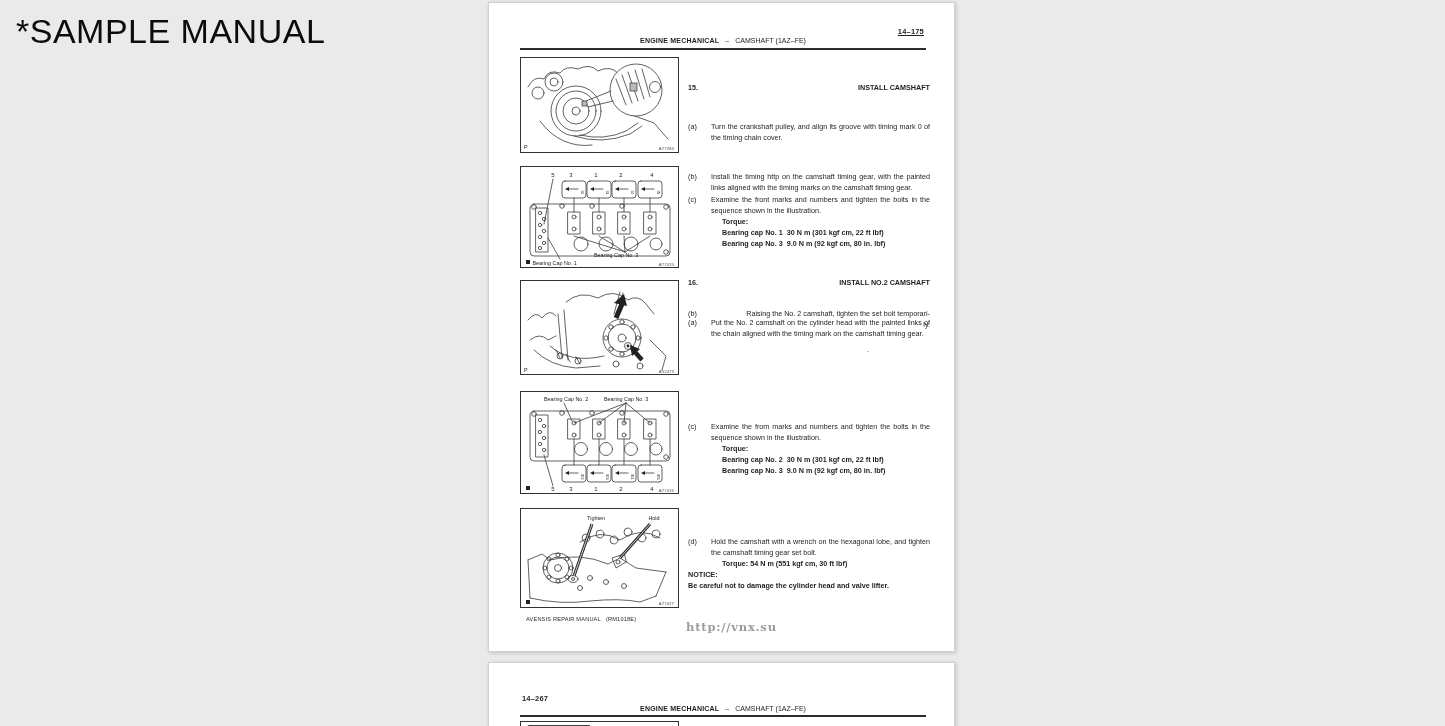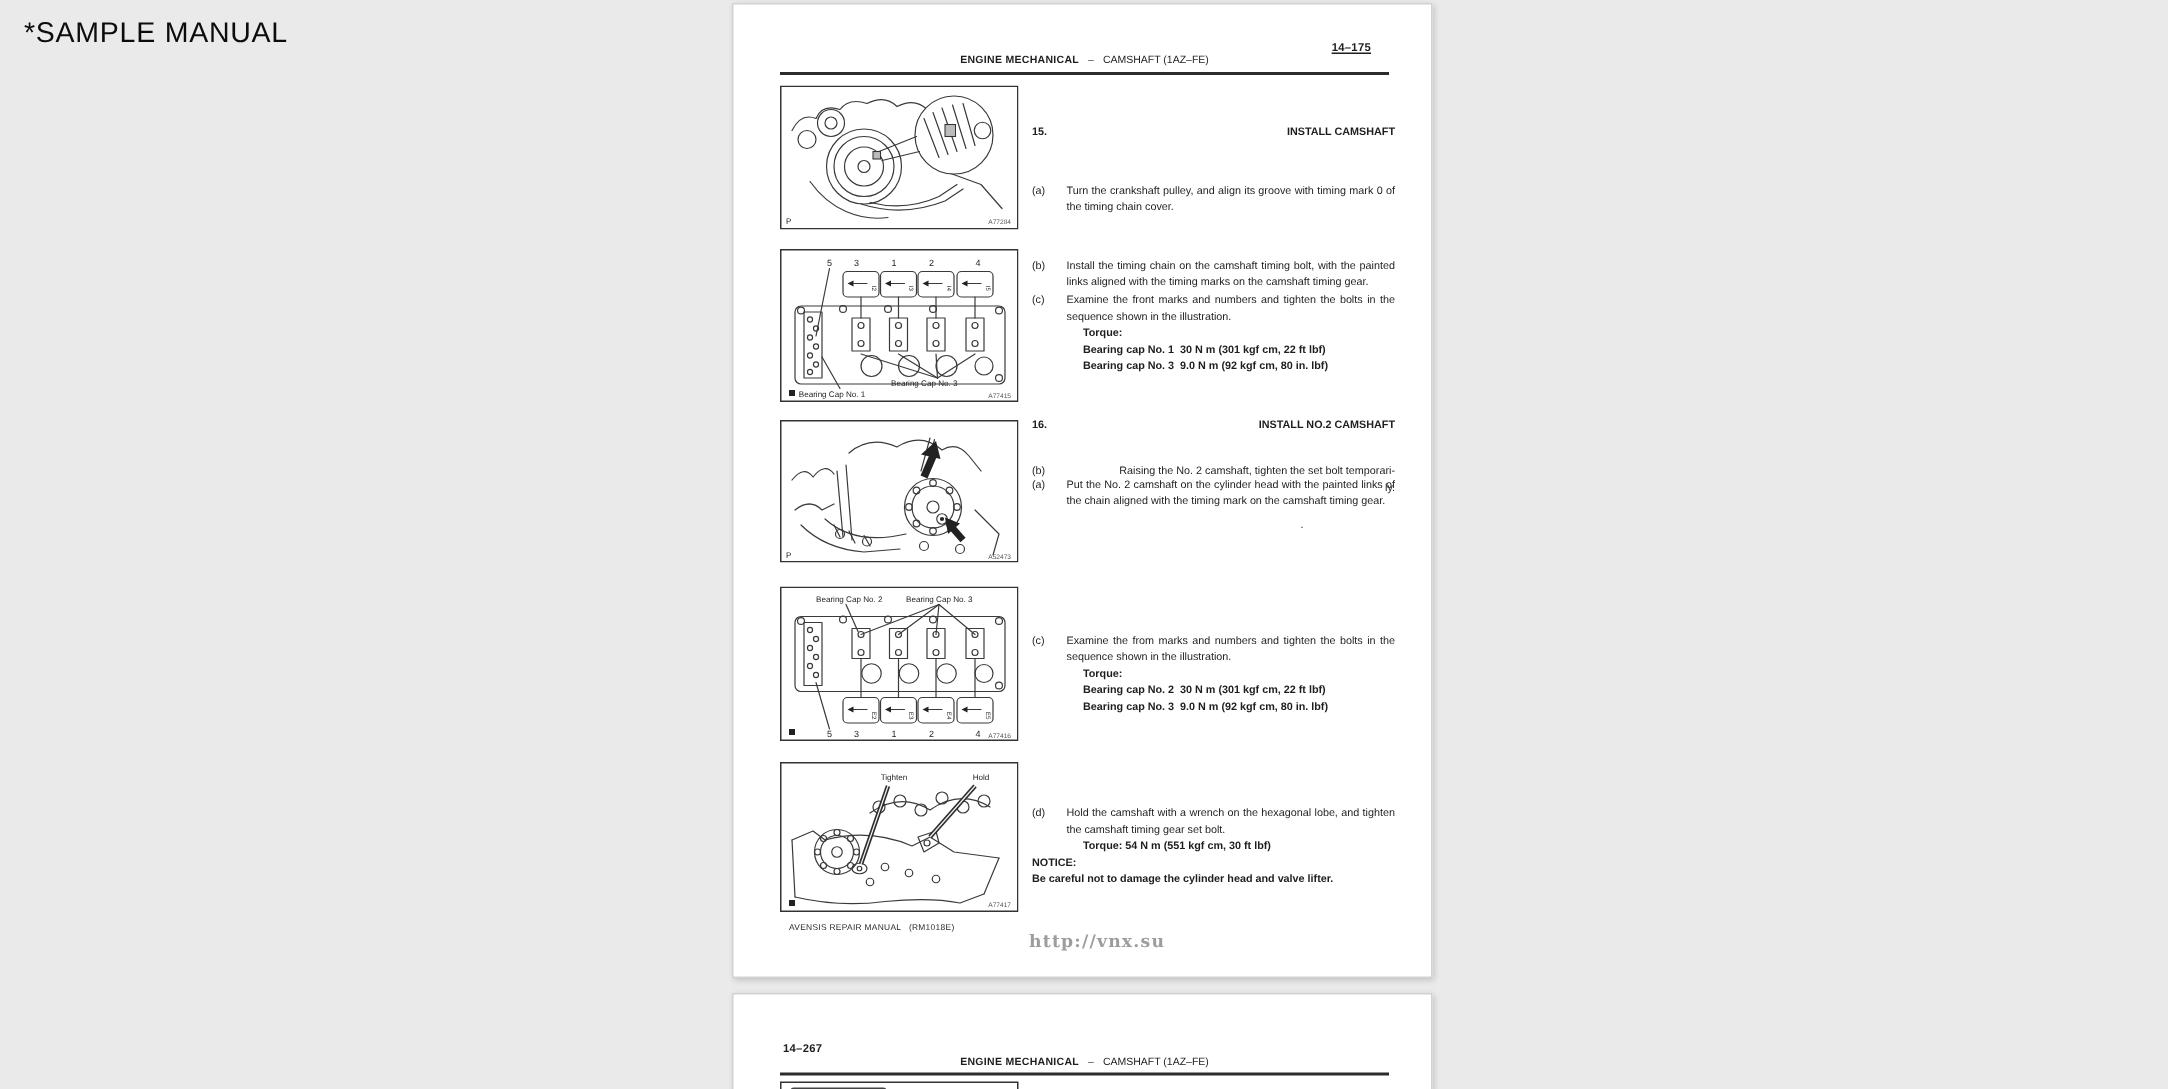--- a/index.html
+++ b/index.html
@@ -10,21 +10,21 @@
   }
   .abs { position:absolute; }
   .page {
     position:absolute; left:488px; width:467px; background:#ffffff;
     border:1px solid #d2d2d2; box-sizing:border-box; overflow:hidden;
     box-shadow:1px 1px 4px rgba(0,0,0,0.18);
   }
   #page1 { top:2px; height:650px; }
   #page2 { top:662px; height:66px; }
   .sample {
-    position:absolute; left:16px; top:12px; font-size:19px;
+    position:absolute; left:16px; top:12px; font-size:34px;
     letter-spacing:0.5px; color:#0c0c0c; white-space:pre;
   }
   .urlwm {
     position:absolute; left:686px; top:620px; z-index:5;
     font-family:"DejaVu Serif",serif; font-weight:bold; font-size:11.5px;
     color:#9d9d9d; letter-spacing:0.8px;
   }
   .pagenum { font-weight:bold; font-size:7.5px; letter-spacing:0.2px; }
   .hdr { font-size:7px; text-align:center; white-space:nowrap; }
   .hdr b { letter-spacing:0.2px; }
@@ -55,21 +55,21 @@
   .pfig2 { border:1px solid #333; background:#fff; }
   .pfig2-inner { border:1px solid #444; border-radius:2px; }
 </style>
 </head>
 <body>
 
 <div class="sample">*SAMPLE MANUAL</div>
 
 <div id="page1" class="page">
 
-  <div class="abs pagenum" style="top:24px; right:40px;text-decoration:underline;">14–175</div>
+  <div class="abs pagenum" style="top:24px; right:30px;text-decoration:underline;">14–175</div>
 
   <div class="abs hdr" style="left:31px; top:34px; width:406px;">
     <b>ENGINE MECHANICAL</b><span class="sep">–</span><span>CAMSHAFT (1AZ–FE)</span>
   </div>
   <div class="abs hrule" style="left:31px; top:45px; width:406px;"></div>
 
   <div class="abs fig" style="top:54px;">
     <svg width="159" height="96" viewBox="0 0 159 96">
       <rect x="0.5" y="0.5" width="158" height="95" class="figframe"></rect>
       <g class="fl">
@@ -355,21 +355,21 @@
     <div class="li b">
         <span class="lbl">15.</span>
         <span class="txt left">INSTALL CAMSHAFT</span>
       </div>
     <div class="li">
         <span class="lbl">(a)</span>
         <span class="txt">Turn the crankshaft pulley, and align its groove with timing mark 0 of the timing chain cover.</span>
       </div>
     <div class="li">
         <span class="lbl">(b)</span>
-        <span class="txt">Install the timing chain on the camshaft timing bolt, with the painted links aligned with the timing marks on the camshaft timing gear.</span>
+        <span class="txt">Install the timing http on the camshaft timing gear, with the painted links aligned with the timing marks on the camshaft timing gear.</span>
       </div>
   </div>
 
   <div class="abs tblock" style="top:163px;">
     <div class="li">
         <span class="lbl">(c)</span>
         <span class="txt">Examine the front marks and numbers and tighten the bolts in the sequence shown in the illustration.</span>
       </div>
     <div class="ind b">Torque:</div>
     <div class="ind b prewrap">Bearing cap No. 1  30 N m (301 kgf cm, 22 ft lbf)</div>

